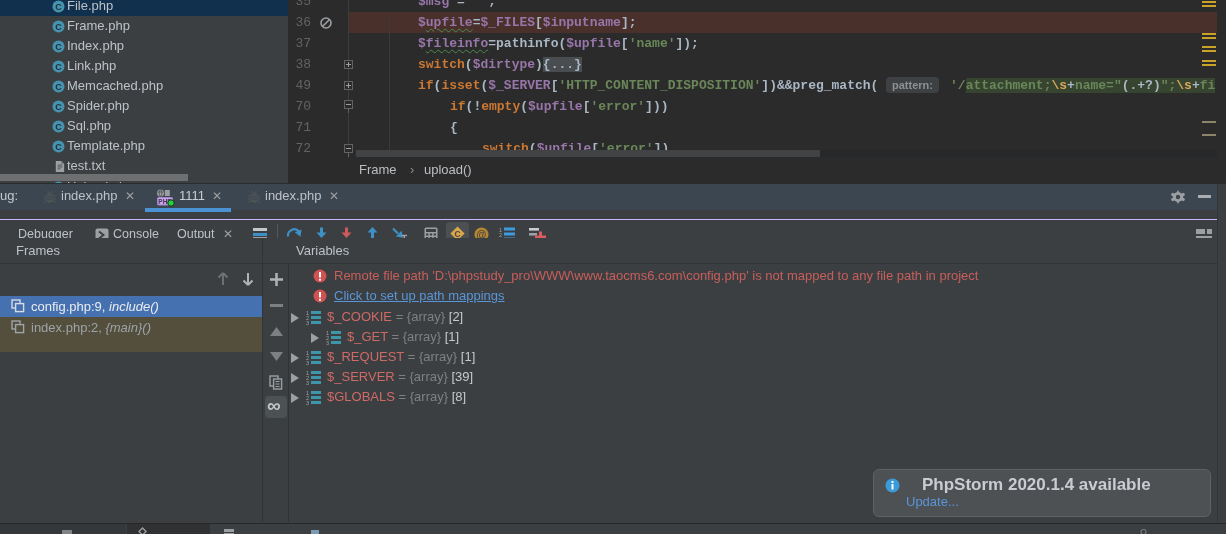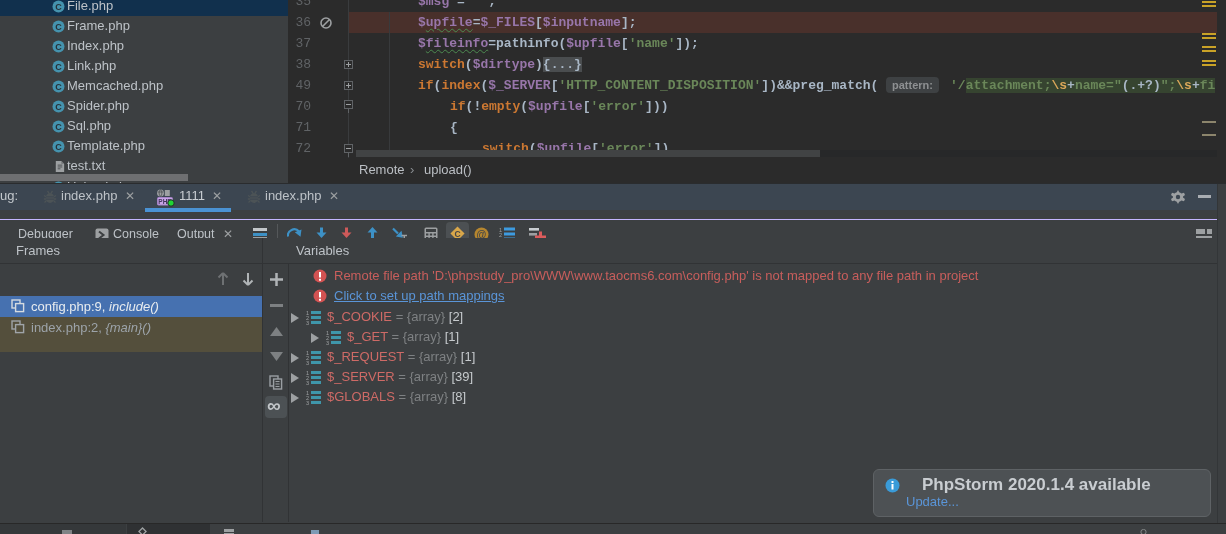--- a/index.html
+++ b/index.html
@@ -75,21 +75,21 @@
   <div class="foldbox foldplus" style="left:56px; top:60px;"></div>
   <div class="foldbox foldplus" style="left:56px; top:81px;"></div>
   <div class="foldbox" style="left:56px; top:100px;"></div>
       <div class="abs" style="left:60px; top:109px; width:1px; height:4px; background:#606366;"></div>
   <div class="foldbox" style="left:56px; top:144px;"></div>
       <div class="abs" style="left:60px; top:153px; width:1px; height:4px; background:#606366;"></div>
   <div class="eline" style="left:130px; top:-9px;"><span class="vr">$msg</span> = <span class="st">''</span>;</div>
   <div class="eline" style="left:130px; top:12px;"><span class="vr">$<span class="wavy">upfile</span></span>=<span class="vr">$_FILES</span>[<span class="vr">$inputname</span>];</div>
   <div class="eline" style="left:130px; top:33px;"><span class="vr">$<span class="wavy">fileinfo</span></span>=pathinfo(<span class="vr">$upfile</span>[<span class="st">'name'</span>]);</div>
   <div class="eline" style="left:130px; top:54px;"><span class="kw">switch</span>(<span class="vr">$dirtype</span>)<span style="background:#4a4d4f;">{...}</span></div>
-  <div class="eline" style="left:130px; top:75px;"><span class="kw">if</span>(<span class="kw">index</span>(<span class="vr">$_SERVER</span>[<span class="st">'HTTP_CONTENT_DISPOSITION'</span>])&amp;&amp;preg_match(</div>
+  <div class="eline" style="left:130px; top:75px;"><span class="kw">if</span>(<span class="kw">isset</span>(<span class="vr">$_SERVER</span>[<span class="st">'HTTP_CONTENT_DISPOSITION'</span>])&amp;&amp;preg_match(</div>
   <div class="hint" style="left:598px; top:77px;">pattern:</div>
   <div class="eline" style="left:662px; top:75px;"><span class="st">'</span><span class="st">/</span><span style="background:#364430;"><span class="st">attachment;</span><span class="esc">\s</span>+<span class="st">name="</span>(.+?)<span class="st">";</span><span class="esc">\s</span>+<span class="st">fi</span></span></div>
   <div class="eline" style="left:162px; top:96px;"><span class="kw">if</span>(!<span class="kw">empty</span>(<span class="vr">$upfile</span>[<span class="st">'error'</span>]))</div>
   <div class="eline" style="left:162px; top:117px;">{</div>
   <div class="eline" style="left:194px; top:138px;"><span class="kw">switch</span>(<span class="vr">$upfile</span>[<span class="st">'error'</span>])</div>
   <div class="abs" style="left:532px; top:150px; width:397px; height:7px; background:#272829;"></div>
       <div class="abs" style="left:68px; top:150px; width:464px; height:7px; background:#414344;"></div>
   <div class="abs" style="left:929px; top:0; width:9px; height:158px; background:#2b2b2b;"></div>
   <div class="mark ymark" style="top:1px;"></div>
       <div class="mark ymark" style="top:5px;"></div>
@@ -175,21 +175,21 @@
         <svg class="cicon" viewBox="0 0 13 13">
           <circle cx="6.5" cy="6.5" r="6" fill="#4593ae"></circle>
           <text x="6.5" y="9.5" font-size="9" font-weight="bold" fill="#26333b" text-anchor="middle" font-family="Liberation Sans">C</text>
         </svg>
         <span class="lbl">Upload.php</span>
       </div>
   <div class="abs" style="left:0; top:174px; width:188px; height:7px; background:#7f8082; opacity:.75;"></div>
 </div>
 
 <div id="crumbs">
-      <span style="position:absolute;left:71px;top:4px;">Remote</span>
+      <span style="position:absolute;left:71px;top:4px;">Frame</span>
       <span style="position:absolute;left:122px;top:4px;color:#8a8e92;">›</span>
       <span style="position:absolute;left:136px;top:4px;">upload()</span>
     </div>
 
 <div class="abs" style="left:0; top:183px; width:1226px; height:1px; background:#2a2c2e;"></div>
 
 <div id="tabbar">
   <span class="abs" style="left:0; top:4px; color:#c3c8cd;">ug:</span>
   <svg class="abs" style="left:43px; top:6px;" width="14" height="14" viewBox="0 0 14 14">
         <path d="M4.5 1 L6 3 M9.5 1 L8 3" stroke="#4c5356" stroke-width="1.3"></path>

